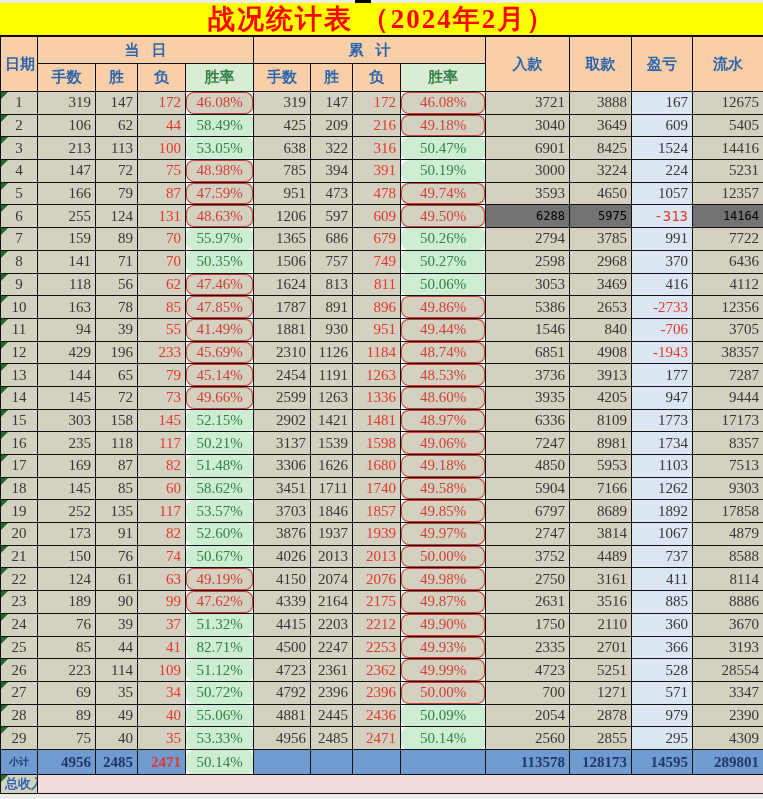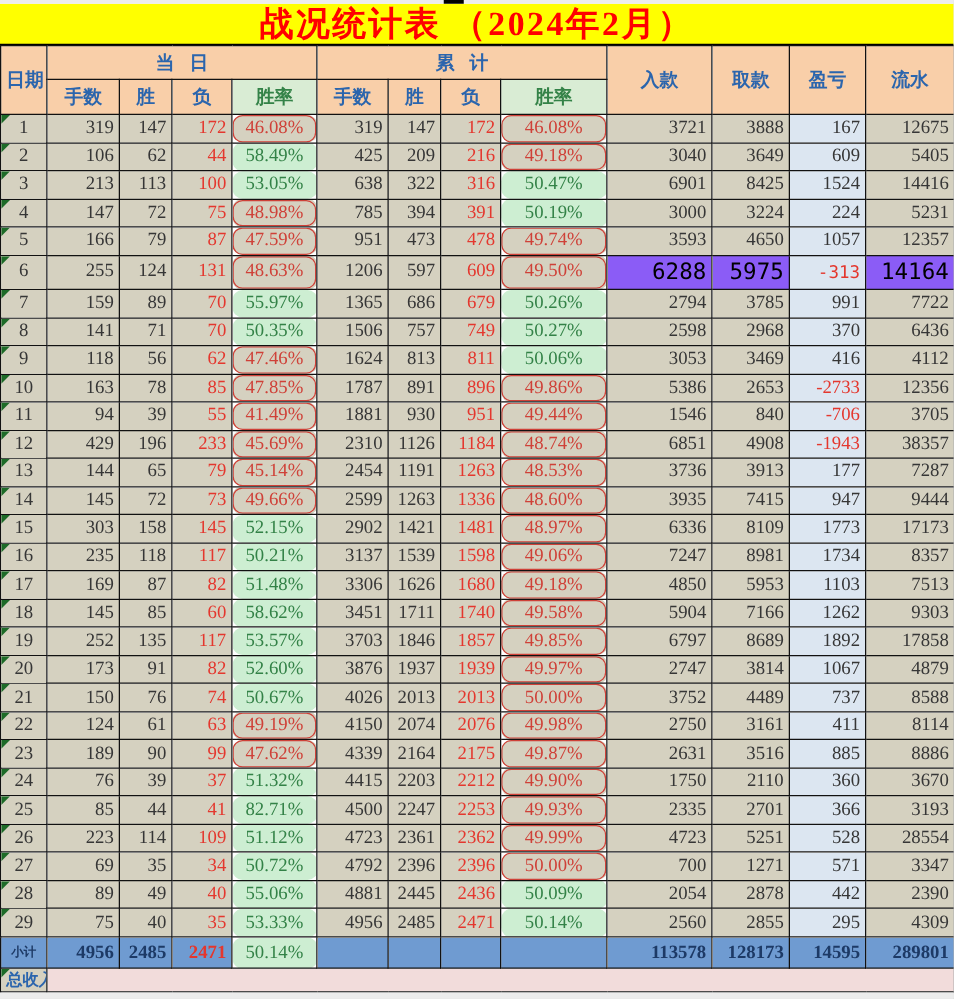--- a/index.html
+++ b/index.html
@@ -67,23 +67,23 @@
   td.rate-g{
     background:var(--rate-good-bg,#cdeed2);
     color:var(--rate-good-text,#338247);
   }
   td.rate-r{
     color:var(--rate-bad-text,#cf4138);
     box-shadow:inset 0 0 0 1px var(--rate-bad-text,#cf4138);
   }
   td.pnl{background:var(--profit-bg,#dce6f1);}
   td.plain{
-    background:#8b5cf6;color:#000;
+    background:#737373;color:#000;
     font-family:"DejaVu Sans Mono","Liberation Mono",monospace;
-    font-size:18px;
+    font-size:12px;
   }
   td.plain-pnl{
     font-family:"DejaVu Sans Mono","Liberation Mono",monospace;
     font-size:14px;
     margin-left:32px;
   }
   tr.subtotal{height:25px;}
   tr.subtotal td{
     background:var(--subtotal-bg,#6f9bd1);
     color:var(--subtotal-text,#1d3a66);
@@ -361,21 +361,21 @@
           <td class="day">14</td>
           <td>145</td>
           <td>72</td>
           <td class="red">73</td>
           <td class="rate rate-r">49.66%</td>
           <td>2599</td>
           <td>1263</td>
           <td class="red">1336</td>
           <td class="rate rate-r">48.60%</td>
           <td>3935</td>
-          <td>7415</td>
+          <td>4205</td>
           <td class="pnl">947</td>
           <td>9444</td>
         </tr>
         <tr>
           <td class="day">15</td>
           <td>303</td>
           <td>158</td>
           <td class="red">145</td>
           <td class="rate rate-g">52.15%</td>
           <td>2902</td>
@@ -572,21 +572,21 @@
           <td>89</td>
           <td>49</td>
           <td class="red">40</td>
           <td class="rate rate-g">55.06%</td>
           <td>4881</td>
           <td>2445</td>
           <td class="red">2436</td>
           <td class="rate rate-g">50.09%</td>
           <td>2054</td>
           <td>2878</td>
-          <td class="pnl">442</td>
+          <td class="pnl">979</td>
           <td>2390</td>
         </tr>
         <tr>
           <td class="day">29</td>
           <td>75</td>
           <td>40</td>
           <td class="red">35</td>
           <td class="rate rate-g">53.33%</td>
           <td>4956</td>
           <td>2485</td>

